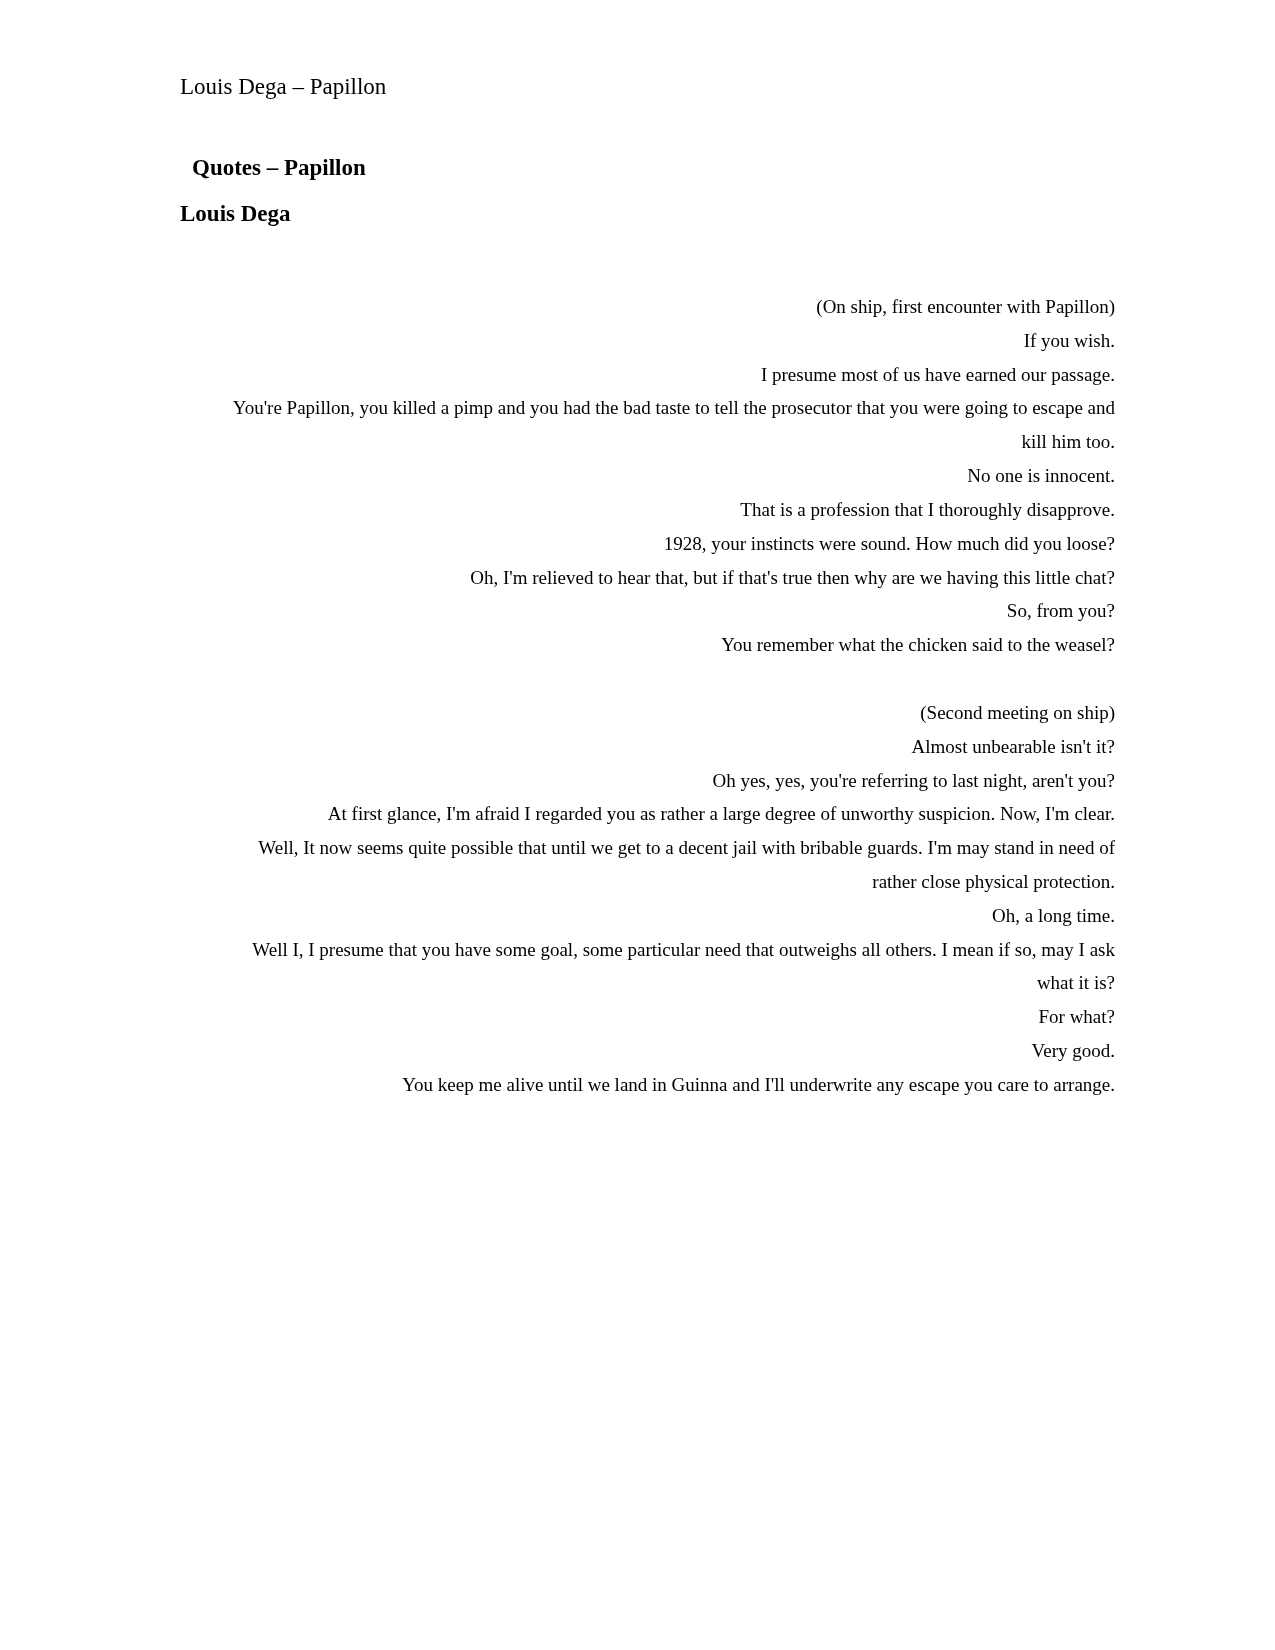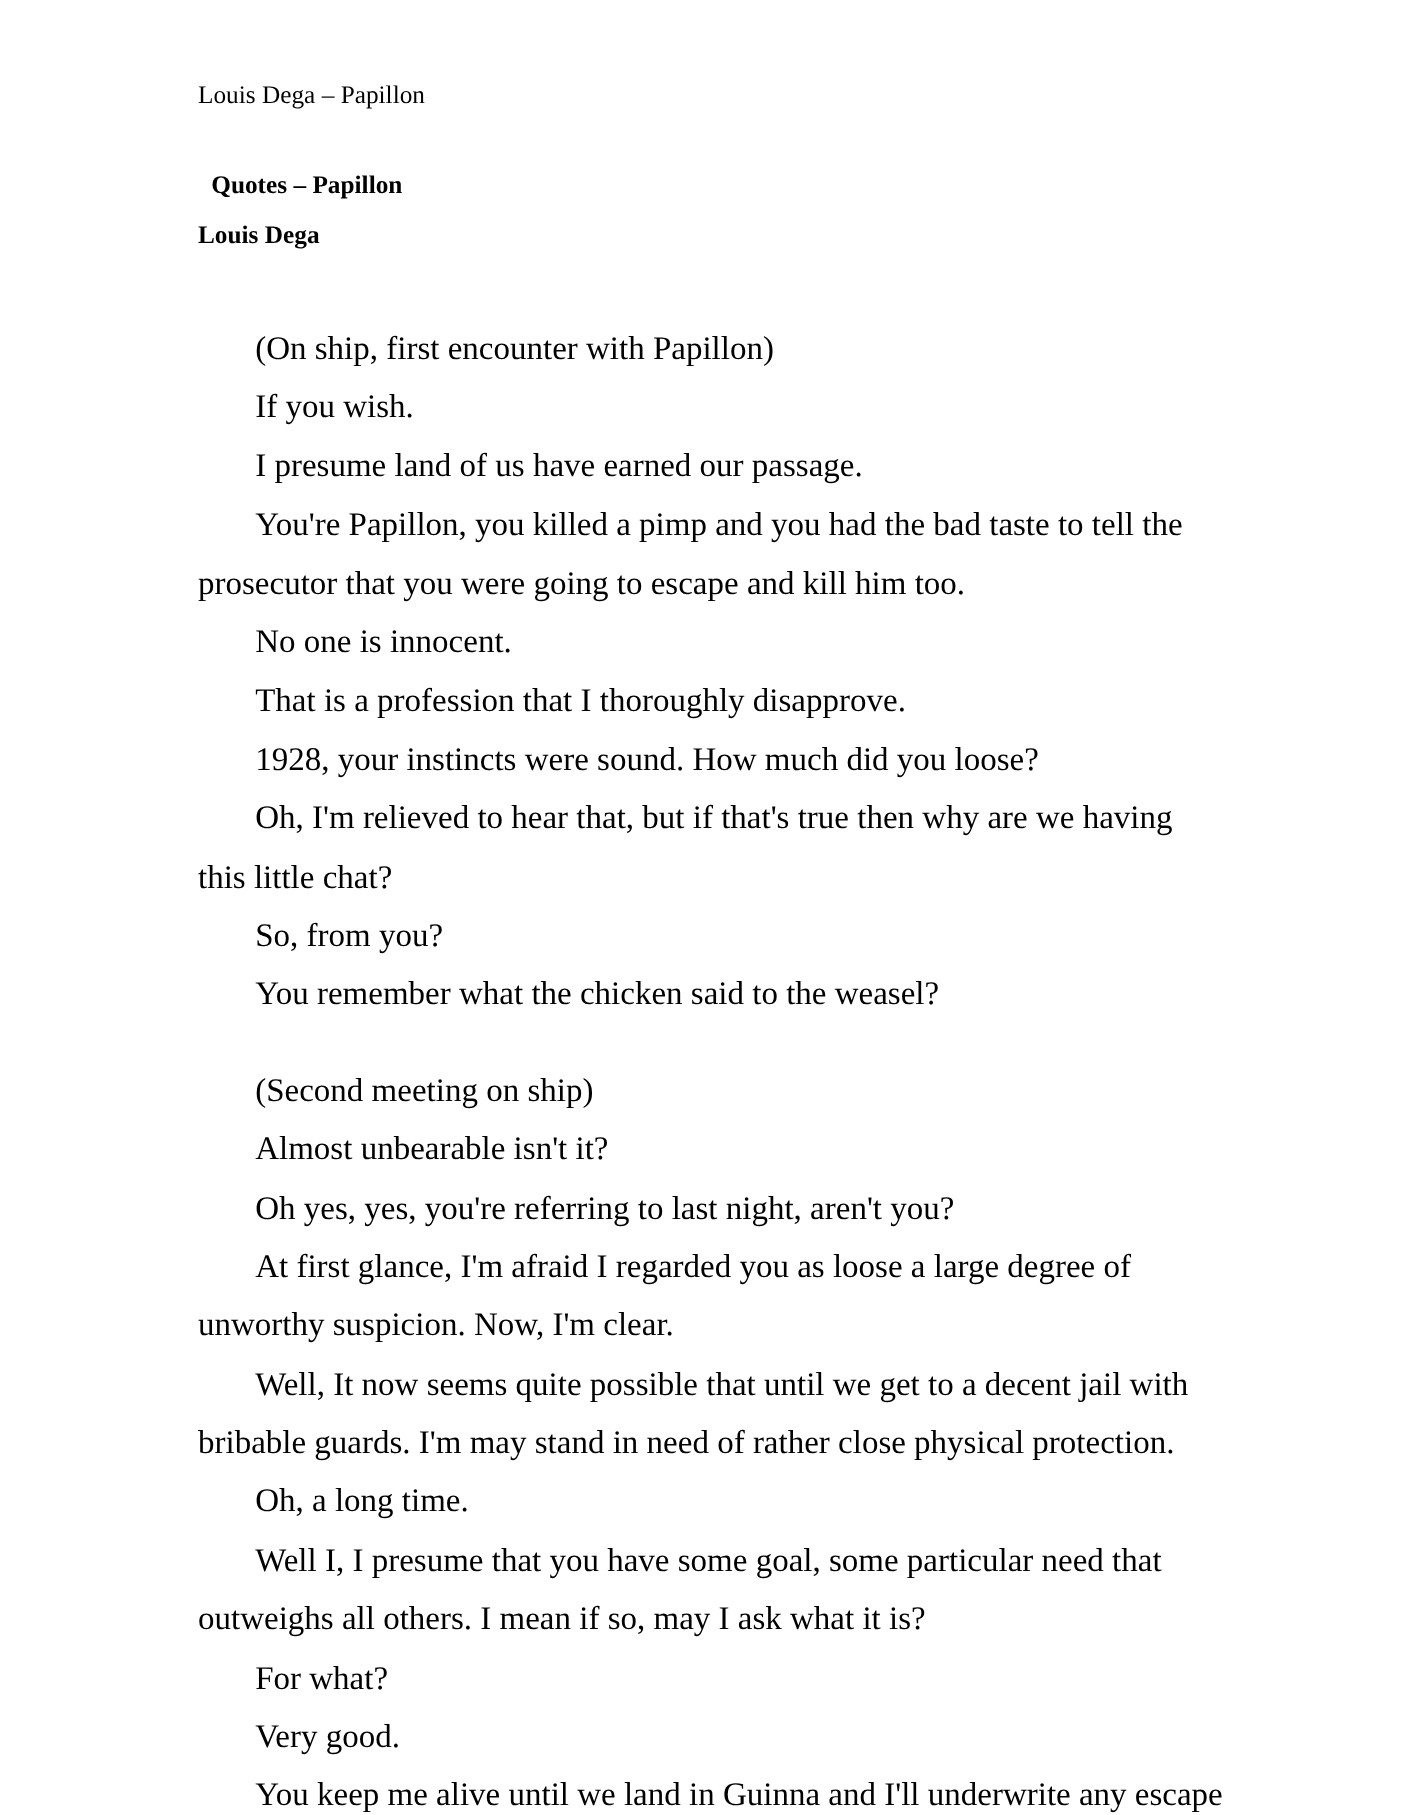--- a/index.html
+++ b/index.html
@@ -36,55 +36,55 @@
   .doc-subtitle {
     font-size: 23px;
     font-weight: bold;
     line-height: 1.45;
     margin: 0 0 60px 0;
   }
   .section {
     margin: 0 0 34px 0;
   }
   .para {
-    font-size: 30px;
+    font-size: 19px;
     line-height: 1.78;
     margin: 0;
     text-indent: 52px;
-    text-align: left;
+    text-align: right;
   }
 </style>
 </head>
 <body>
 
 <div class="page">
 
   <div class="header-line">Louis Dega – Papillon</div>
 
   <div class="doc-title">Quotes – Papillon</div>
   <div class="doc-subtitle">Louis Dega</div>
 
   <div class="section">
     <p class="para">(On ship, first encounter with Papillon)</p>
     <p class="para">If you wish.</p>
-    <p class="para">I presume land of us have earned our passage.</p>
+    <p class="para">I presume most of us have earned our passage.</p>
     <p class="para">You're Papillon, you killed a pimp and you had the bad taste to tell the prosecutor that you were going to escape and kill him too.</p>
     <p class="para">No one is innocent.</p>
     <p class="para">That is a profession that I thoroughly disapprove.</p>
     <p class="para">1928, your instincts were sound. How much did you loose?</p>
     <p class="para">Oh, I'm relieved to hear that, but if that's true then why are we having this little chat?</p>
     <p class="para">So, from you?</p>
     <p class="para">You remember what the chicken said to the weasel?</p>
   </div>
 
   <div class="section">
     <p class="para">(Second meeting on ship)</p>
     <p class="para">Almost unbearable isn't it?</p>
     <p class="para">Oh yes, yes, you're referring to last night, aren't you?</p>
-    <p class="para">At first glance, I'm afraid I regarded you as loose a large degree of unworthy suspicion. Now, I'm clear.</p>
+    <p class="para">At first glance, I'm afraid I regarded you as rather a large degree of unworthy suspicion. Now, I'm clear.</p>
     <p class="para">Well, It now seems quite possible that until we get to a decent jail with bribable guards. I'm may stand in need of rather close physical protection.</p>
     <p class="para">Oh, a long time.</p>
     <p class="para">Well I, I presume that you have some goal, some particular need that outweighs all others. I mean if so, may I ask what it is?</p>
     <p class="para">For what?</p>
     <p class="para">Very good.</p>
     <p class="para">You keep me alive until we land in Guinna and I'll underwrite any escape you care to arrange.</p>
   </div>
 
 </div>
 

